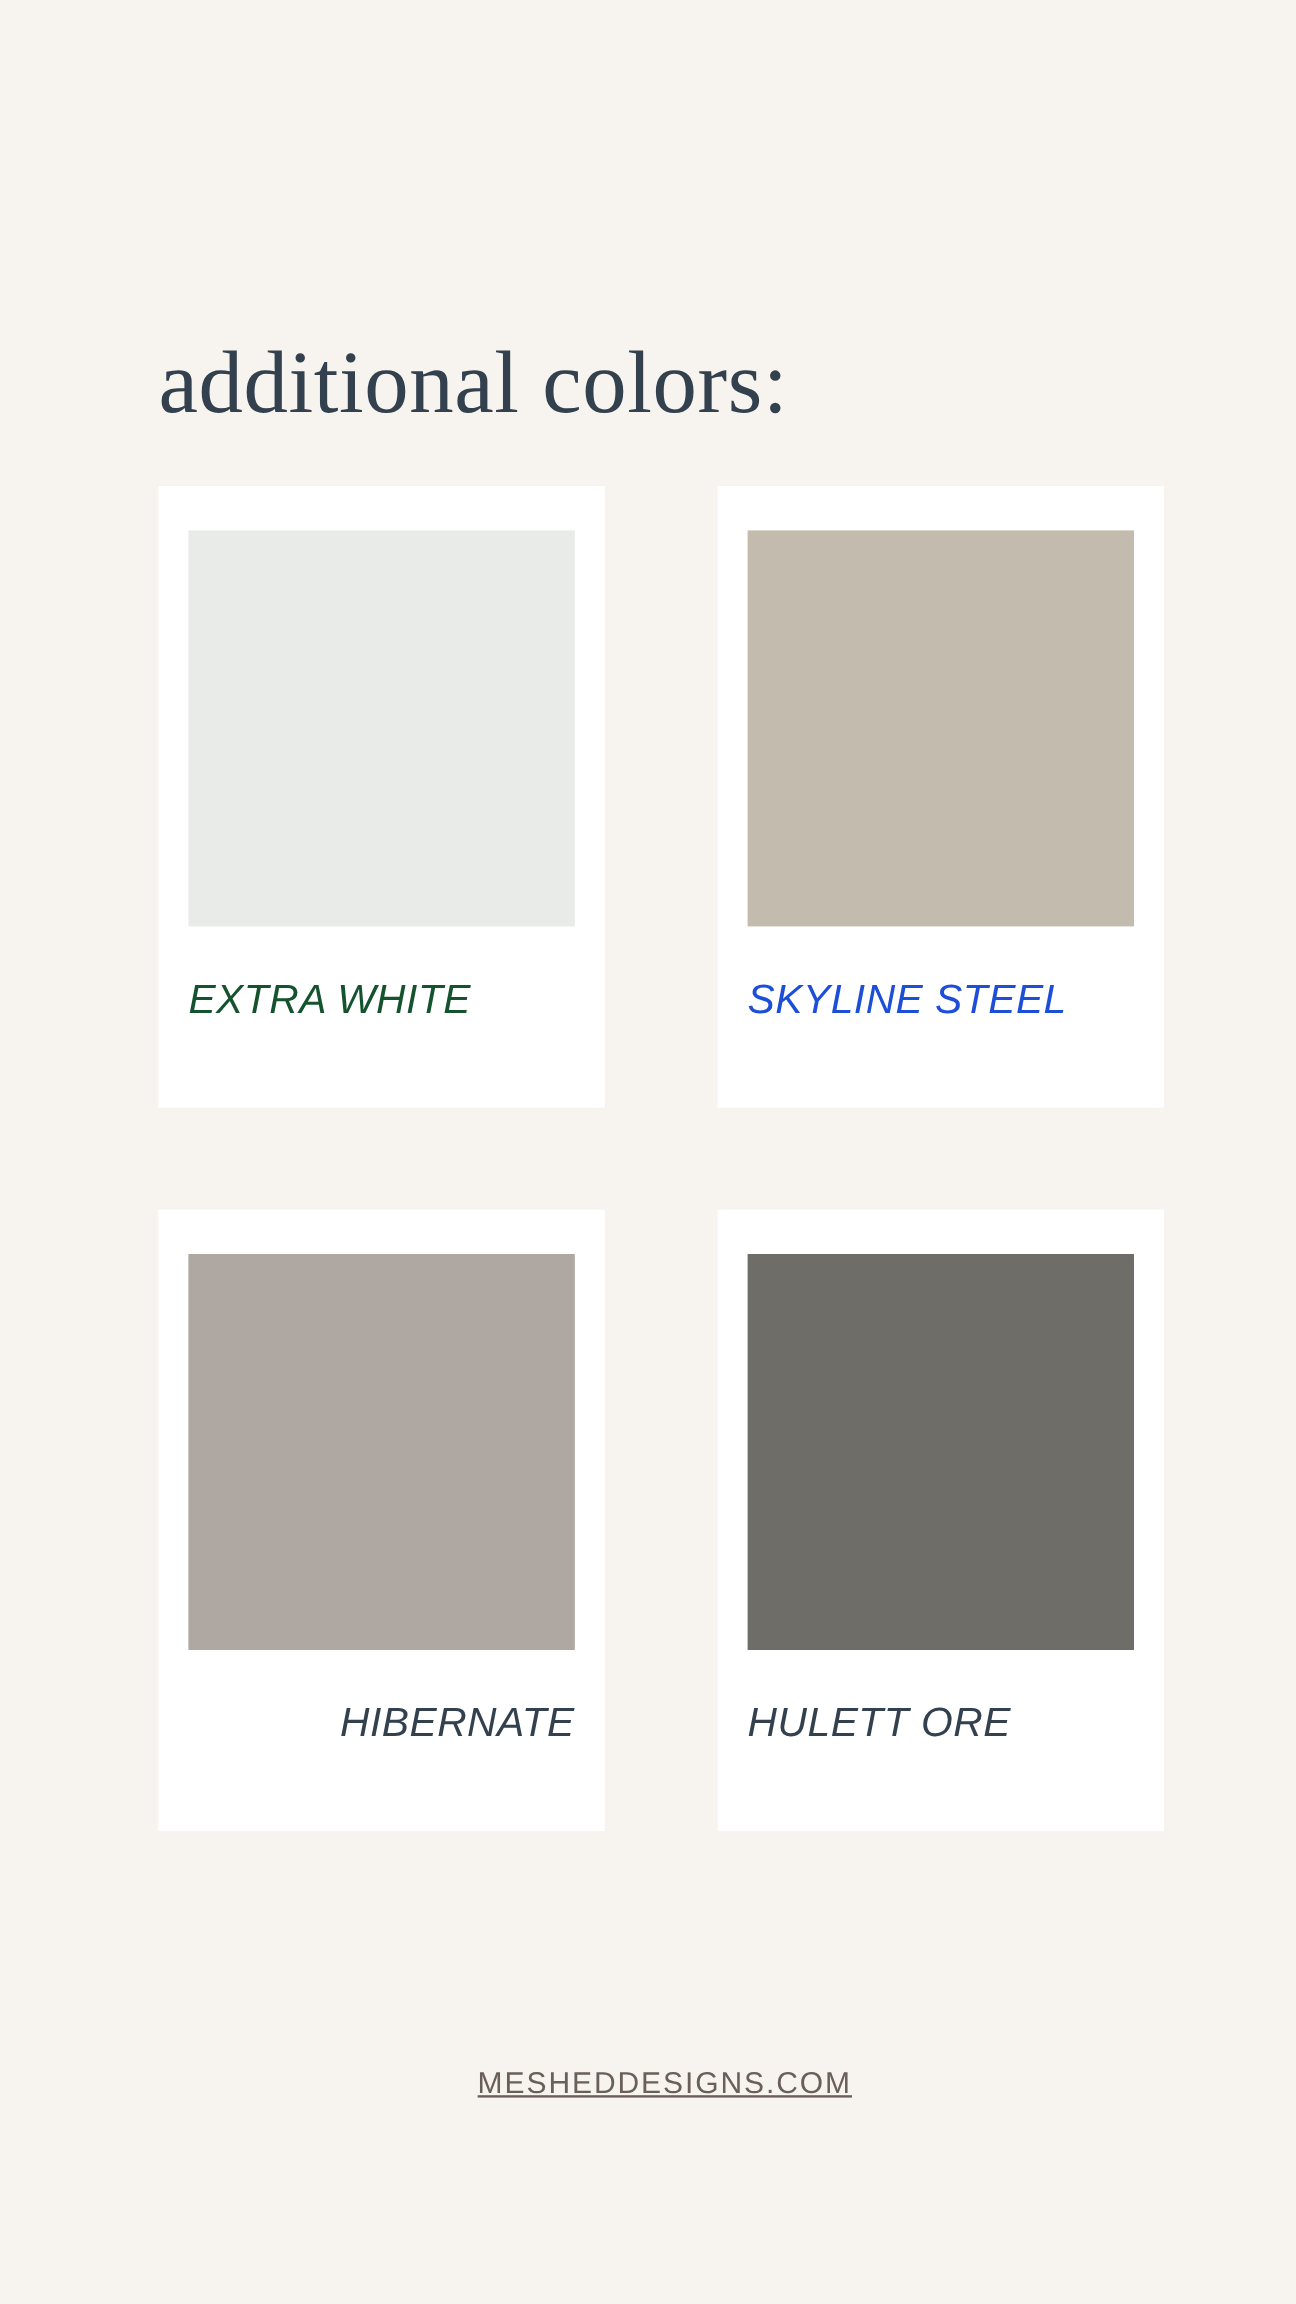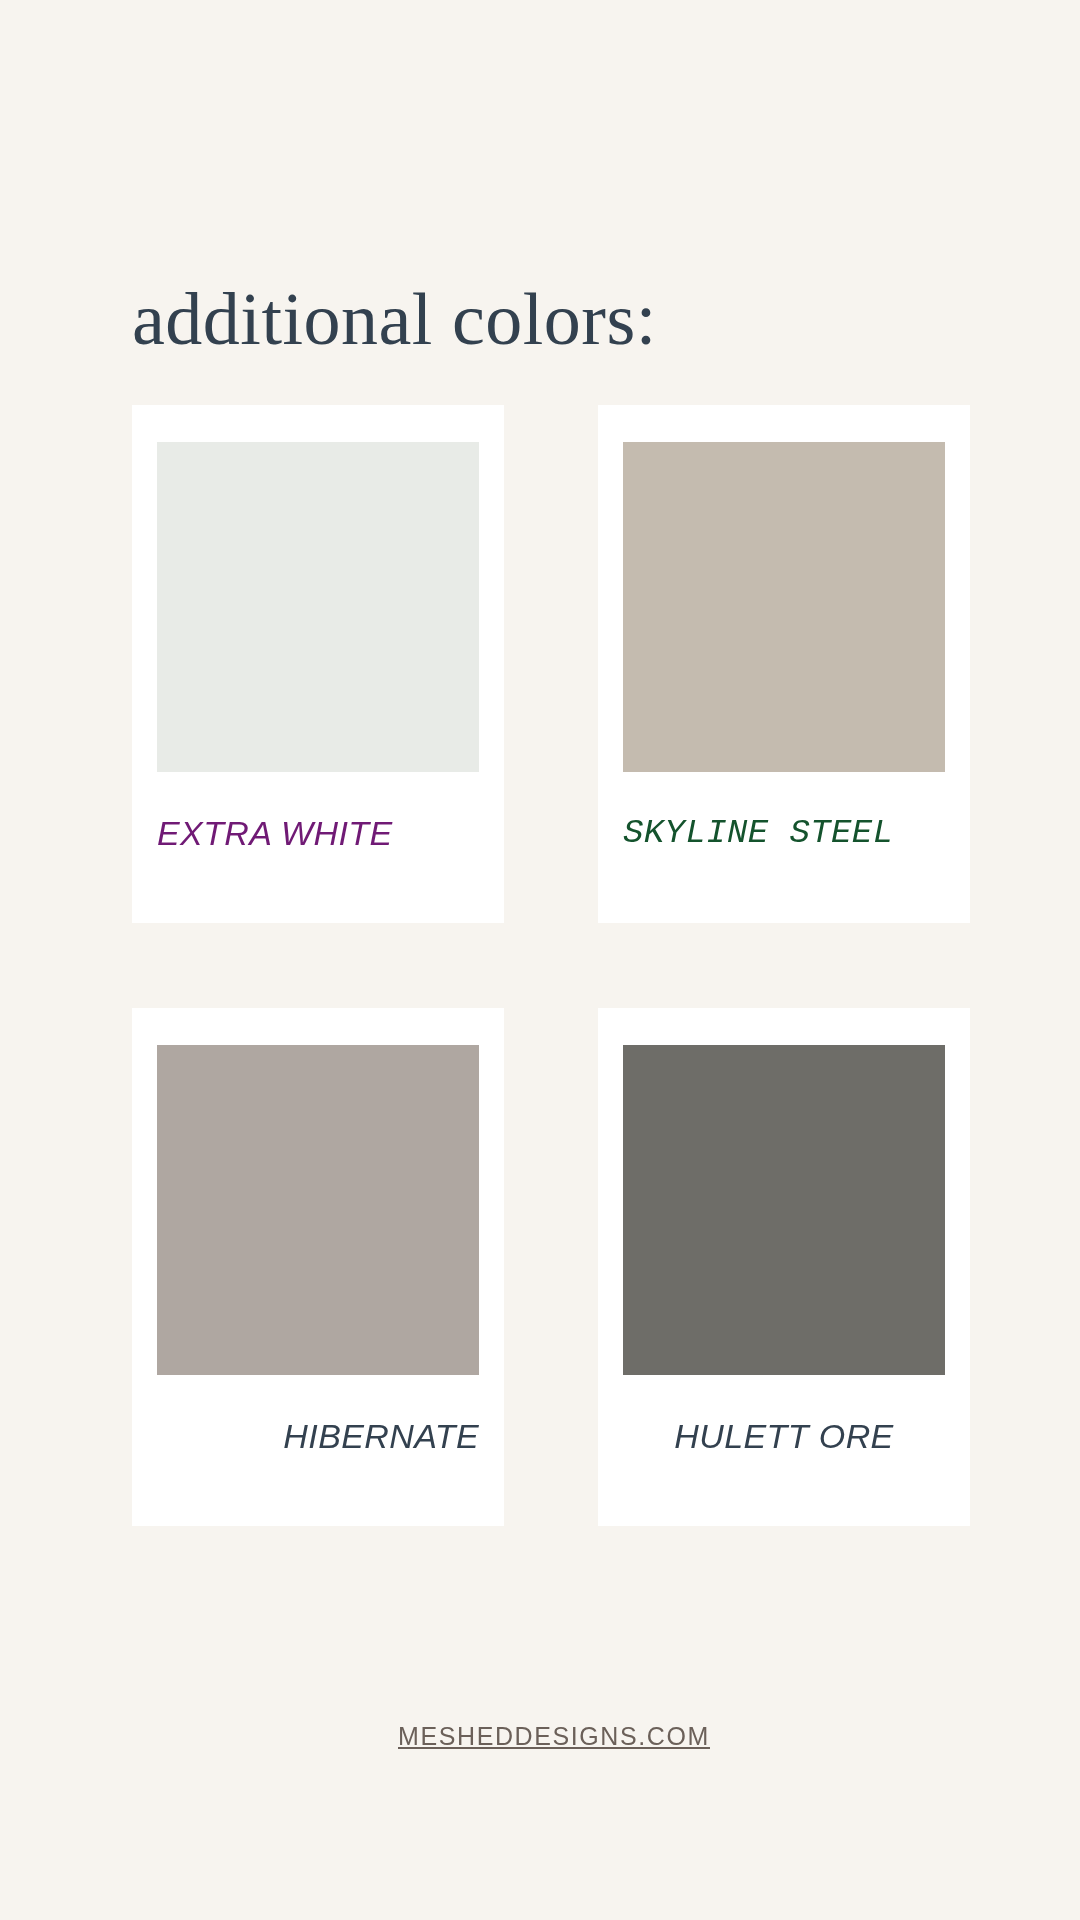--- a/index.html
+++ b/index.html
@@ -96,40 +96,40 @@
 <div class="page" style="background: rgb(247, 244, 239); margin-left: 28px;">
 
   <h1 class="page-title" style="color: rgb(51, 65, 79);">additional colors:</h1>
 
   <div class="grid">
 
     <div class="grid-row">
 
       <div class="swatch-card" style="background: rgb(255, 255, 255);">
         <span class="swatch-chip" style="background: rgb(232, 235, 231);"></span>
-        <div class="swatch-label" style="color: #701a75;">EXTRA WHITE</div>
+        <div class="swatch-label" style="color: #14532d;">EXTRA WHITE</div>
       </div>
 
       <div class="swatch-card" style="background: rgb(255, 255, 255);">
         <span class="swatch-chip" style="background: rgb(196, 187, 175);"></span>
-        <div class="swatch-label" style="color: #14532d; font-family: Liberation Mono, monospace;">SKYLINE STEEL</div>
+        <div class="swatch-label" style="color: #1d4ed8;">SKYLINE STEEL</div>
       </div>
 
     </div>
 
     <div class="grid-row">
 
       <div class="swatch-card" style="background: rgb(255, 255, 255); text-align: right;">
         <span class="swatch-chip" style="background: rgb(175, 167, 161);"></span>
         <div class="swatch-label" style="color: rgb(51, 65, 79);">HIBERNATE</div>
       </div>
 
       <div class="swatch-card" style="background: rgb(255, 255, 255);">
         <span class="swatch-chip" style="background: rgb(110, 109, 104);"></span>
-        <div class="swatch-label" style="color: rgb(51, 65, 79); text-align: center;">HULETT ORE</div>
+        <div class="swatch-label" style="color: rgb(51, 65, 79);">HULETT ORE</div>
       </div>
 
     </div>
 
   </div>
 
   <div class="footer" style="color: rgb(107, 96, 89); text-decoration: underline;">MESHEDDESIGNS.COM</div>
 
 </div>
 

